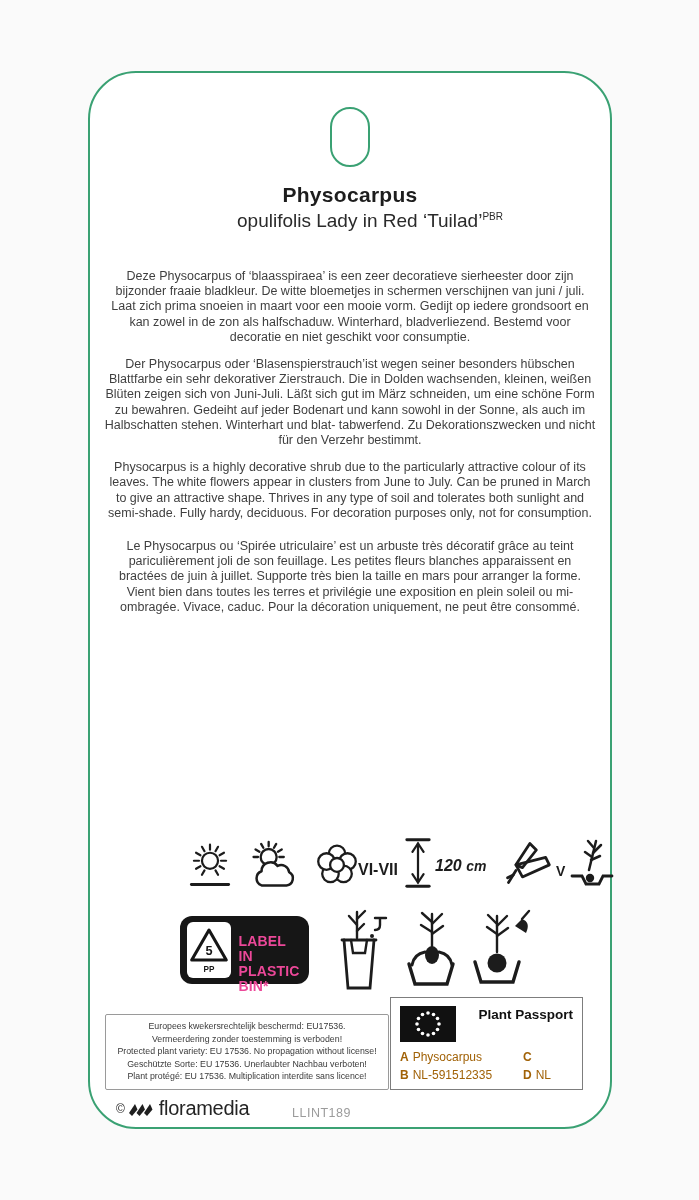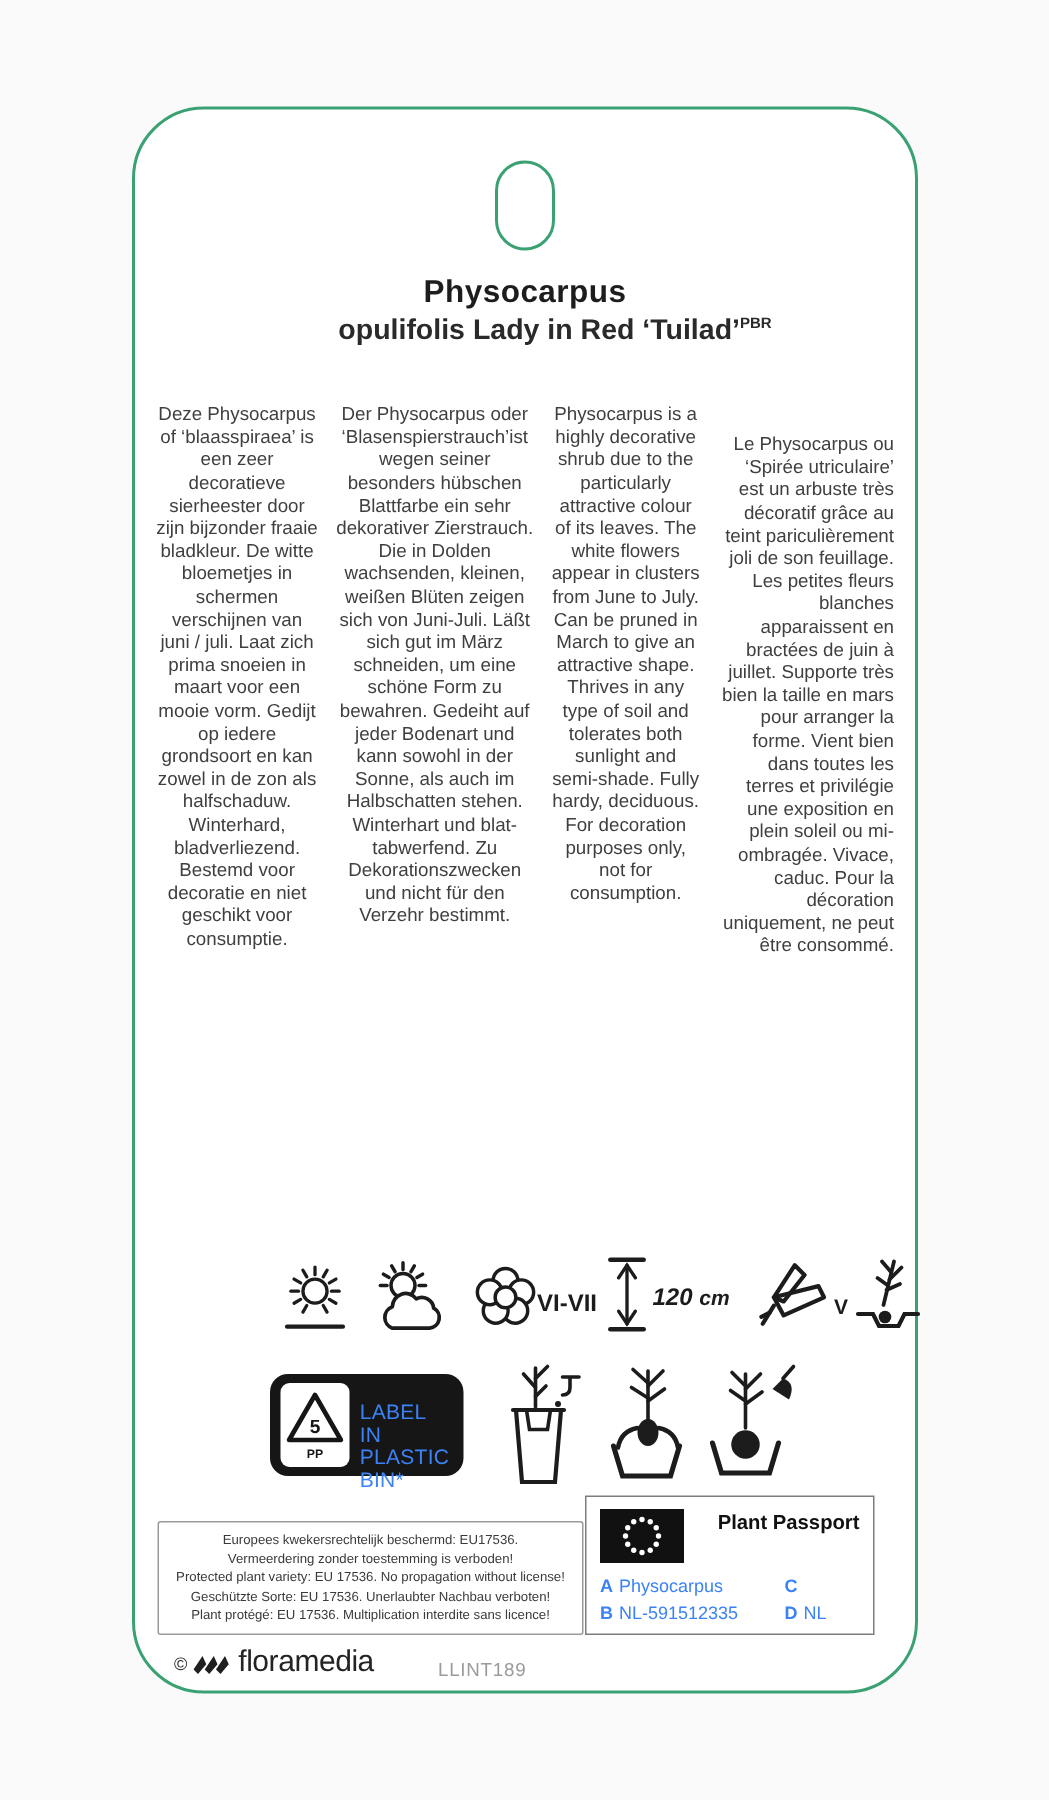--- a/index.html
+++ b/index.html
@@ -19,31 +19,31 @@
     border-radius:48px;
   }
   .hole {
     position:absolute; left:50%; top:34px; transform:translateX(-50%);
     width:40px; height:60px;
     border:2px solid #3aa173; border-radius:20px;
     background:#fff;
   }
   .title-block { position:absolute; top:110px; left:0; right:0; text-align:center; }
   .title { font-size:21px; font-weight:bold; color:#1d1d1d; letter-spacing:.3px; }
-  .subtitle { font-size:19px; color:#2a2a2a; margin-top:3px; font-weight:700;padding-left:40px; }
+  .subtitle { font-size:19px; color:#2a2a2a; margin-top:3px; font-weight:400;padding-left:40px; }
   .subtitle sup { font-size:10px; vertical-align:super; }
 
   .descriptions {
     position:absolute; top:196px; left:50%; transform:translateX(-50%);
-    width:492px; display:flex; flex-direction:row; gap:12px;
+    width:492px; display:flex; flex-direction:column; gap:12px;
   }
   .descriptions p {
     font-size:12.5px; line-height:15.2px; text-align:center; color:#3f3f3f;
   }
-  .descriptions p.fr { margin-top:20px;text-align:right; }
+  .descriptions p.fr { margin-top:6px; }
 
   
   .care-row { position:absolute; top:760px; left:0; width:524px; height:64px;margin-left:40px; }
   .care-row .ic { position:absolute; }
   .care-label { font-size:16px; font-weight:bold; color:#1c1c1c; }
   .lbl-flower { position:absolute; left:228px; top:28px; }
   .lbl-height { position:absolute; left:305px; top:24px;font-style:italic; }
   .lbl-height .unit { font-size:14px; }
   .lbl-prune  { position:absolute; left:426px; top:30px; font-size:14px; }
 
@@ -51,21 +51,21 @@
   .bin-row { position:absolute; top:833px; left:0; width:524px; height:92px; }
   .bin-badge {
     position:absolute; left:90px; top:10px; width:129px; height:68px;
     background:#161616; border-radius:12px;
     display:flex; align-items:center; gap:7px; padding:5px 7px;
   }
   .bin-panel {
     width:46px; height:56px; background:#fff; border-radius:6px;
     display:flex; align-items:center; justify-content:center;
   }
-  .bin-text { color:#3b82f6; font-weight:normal; font-size:14px; line-height:15px; letter-spacing:.2px;margin-top:28px; }
+  .bin-text { color:#ec4899; font-weight:bold; font-size:14px; line-height:15px; letter-spacing:.2px;margin-top:28px; }
   .pots { position:absolute; top:0; }
   .pot-soak  { left:240px; }
   .pot-roots { left:312px; }
   .pot-shovel{ left:380px; }
 
   
   .legal {
     position:absolute; left:15px; top:941px; width:284px; height:76px;
     border:1px solid #9a9a9a; border-radius:2px; background:#fff;
     display:flex; flex-direction:column; justify-content:center; gap:1px;
@@ -73,21 +73,21 @@
   }
   .legal div { font-size:8.8px; line-height:11.4px; text-align:center; color:#3a3a3a; }
 
   
   .passport {
     position:absolute; left:300px; top:924px; width:193px; height:93px;
     border:1px solid #7d7d7d; background:#fff;
   }
   .passport .flag { position:absolute; left:9px; top:8px; }
   .passport .pp-title { position:absolute; right:9px; top:9px; font-size:13.5px; font-weight:bold; color:#111; }
-  .pp-row { position:absolute; font-size:12px; color:#3b82f6; }
+  .pp-row { position:absolute; font-size:12px; color:#a16207; }
   .pp-row b { font-weight:bold; margin-right:4px; }
   .pp-a { left:9px;  top:52px; }
   .pp-b { left:9px;  top:70px; }
   .pp-c { left:132px; top:52px; }
   .pp-d { left:132px; top:70px; }
 
   
   .footer-logo {
     position:absolute; left:26px; top:1024px;
     display:flex; align-items:center; gap:4px;

